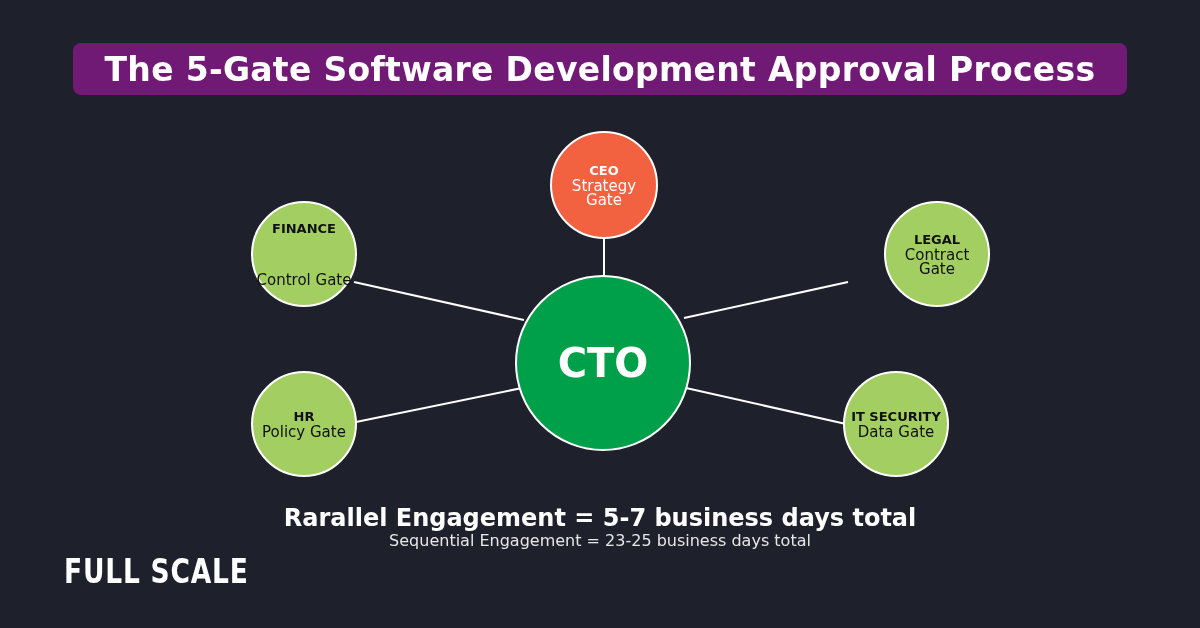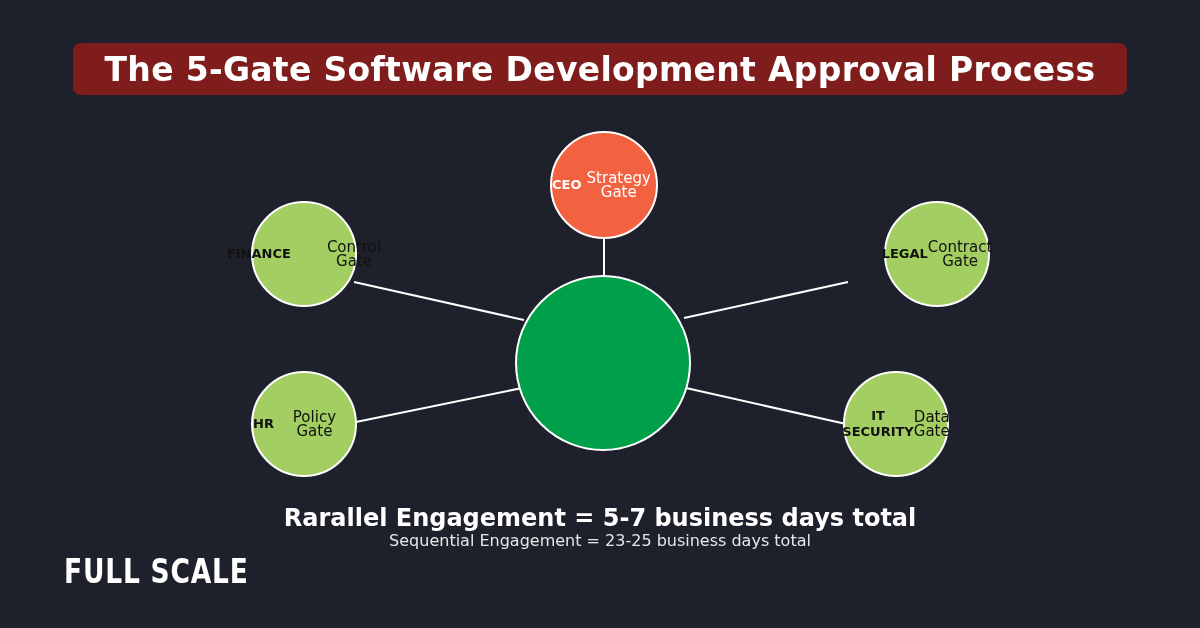--- a/index.html
+++ b/index.html
@@ -4,32 +4,32 @@
 <style>
   html, body { margin: 0; padding: 0; }
   body {
     width: 1200px; height: 628px; overflow: hidden;
     background: #1e212b;
     font-family: "DejaVu Sans", "Liberation Sans", sans-serif;
     position: relative;
   }
   .title-bar {
     position: absolute; left: 73px; top: 43px; width: 1054px; height: 52px;
-    background: #7f1d1d; border-radius: 8px;
+    background: #701a75; border-radius: 8px;
     display: flex; align-items: center; justify-content: center;
   }
   .title-bar span {
     color: #ffffff; font-weight: bold; font-size: 33px; letter-spacing: 0.3px;
     white-space: nowrap;
   }
   svg.connectors { position: absolute; left: 0; top: 0; }
   .node {
     position: absolute; border-radius: 50%;
     border: 2px solid #ffffff; box-sizing: border-box;
-    display: flex; flex-direction: row; align-items: center; justify-content: center;
+    display: flex; flex-direction: column; align-items: center; justify-content: center;
     text-align: center;
   }
   .node .name { font-weight: bold; font-size: 13px; line-height: 16px; }
   .node .sub { font-size: 15px; line-height: 14px; }
   .gate { width: 106px; height: 106px; background: #a3cf62; color: #111111; }
   .ceo { width: 108px; height: 108px; background: #f26241; color: #ffffff; }
   .cto { width: 176px; height: 176px; background: #00a04b; color: #ffffff; }
   .cto .name { font-size: 40px; line-height: 44px; }
   .cto .sub { font-size: 15px; line-height: 20px; width: 150px; }
   .summary {
@@ -67,20 +67,21 @@
   <div class="name">FINANCE</div>
   <div class="sub">Control Gate</div>
 </div>
 
 <div class="node gate" style="left:884px; top:201px;">
   <div class="name">LEGAL</div>
   <div class="sub">Contract Gate</div>
 </div>
 
 <div class="node cto" style="left:515px; top:275px;">
+  <div class="name">CTO</div>
 </div>
 
 <div class="node gate" style="left:251px; top:371px;">
   <div class="name">HR</div>
   <div class="sub">Policy Gate</div>
 </div>
 
 <div class="node gate" style="left:843px; top:371px;">
   <div class="name">IT SECURITY</div>
   <div class="sub">Data Gate</div>

